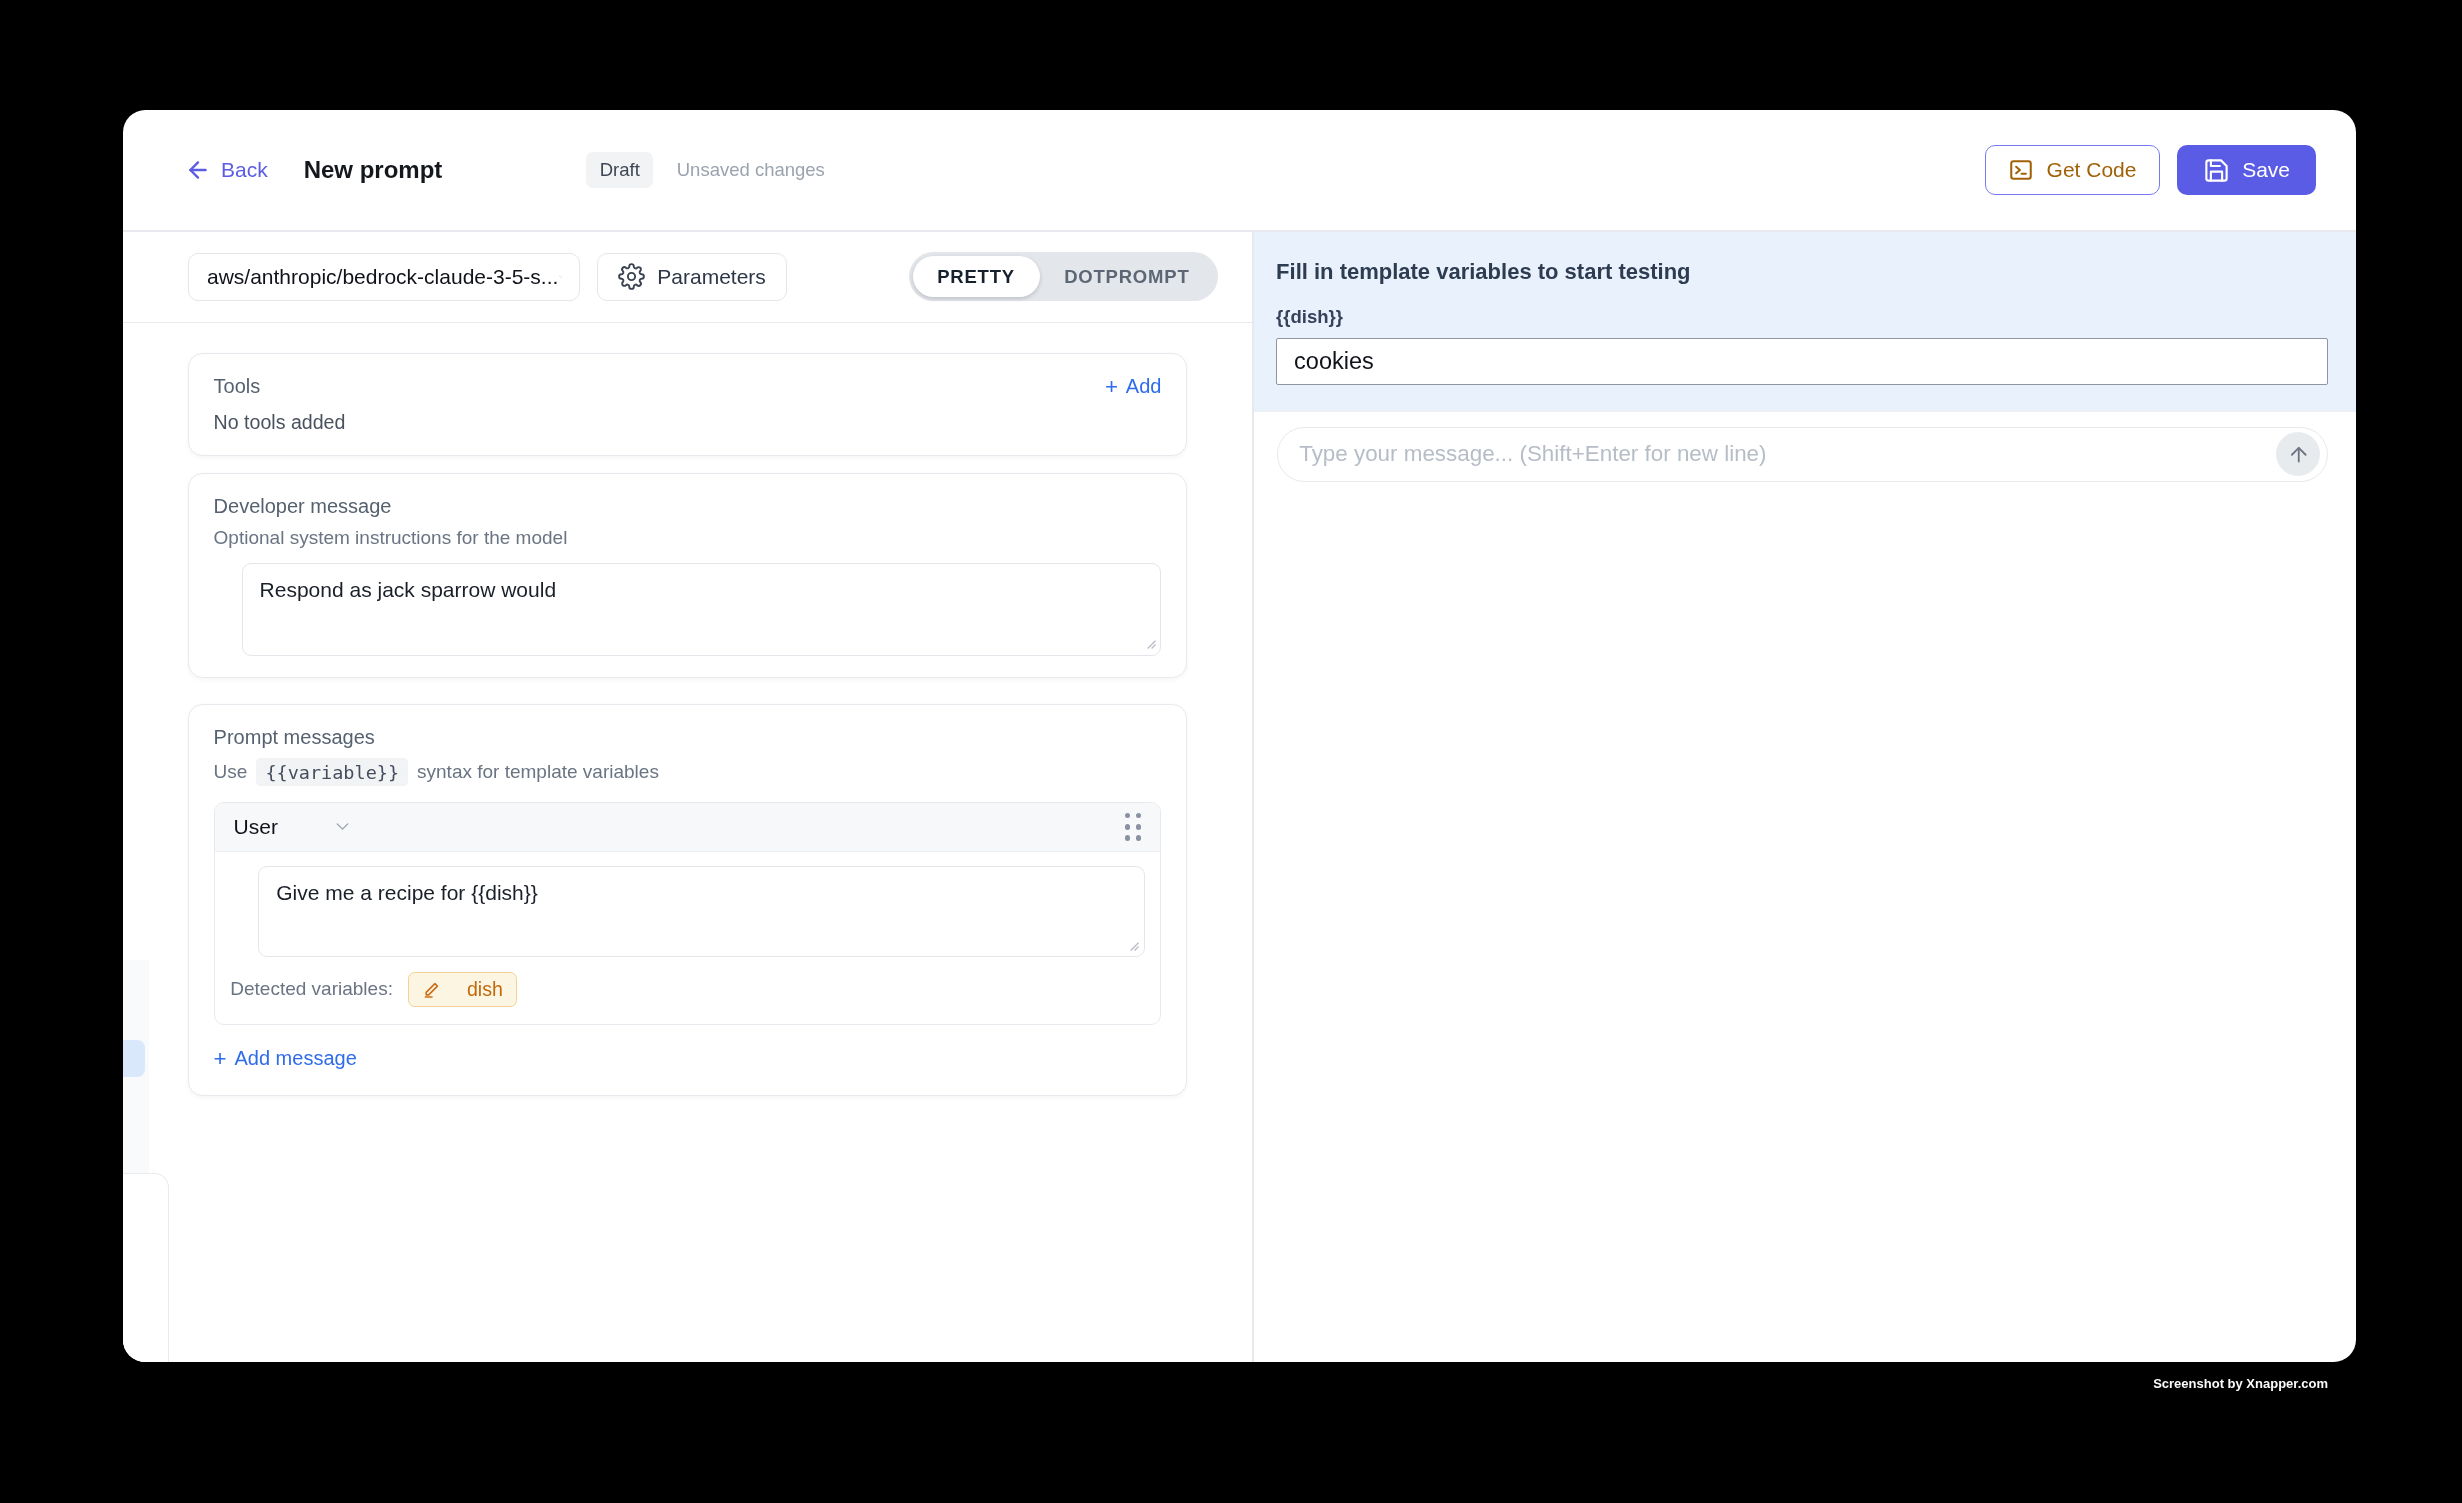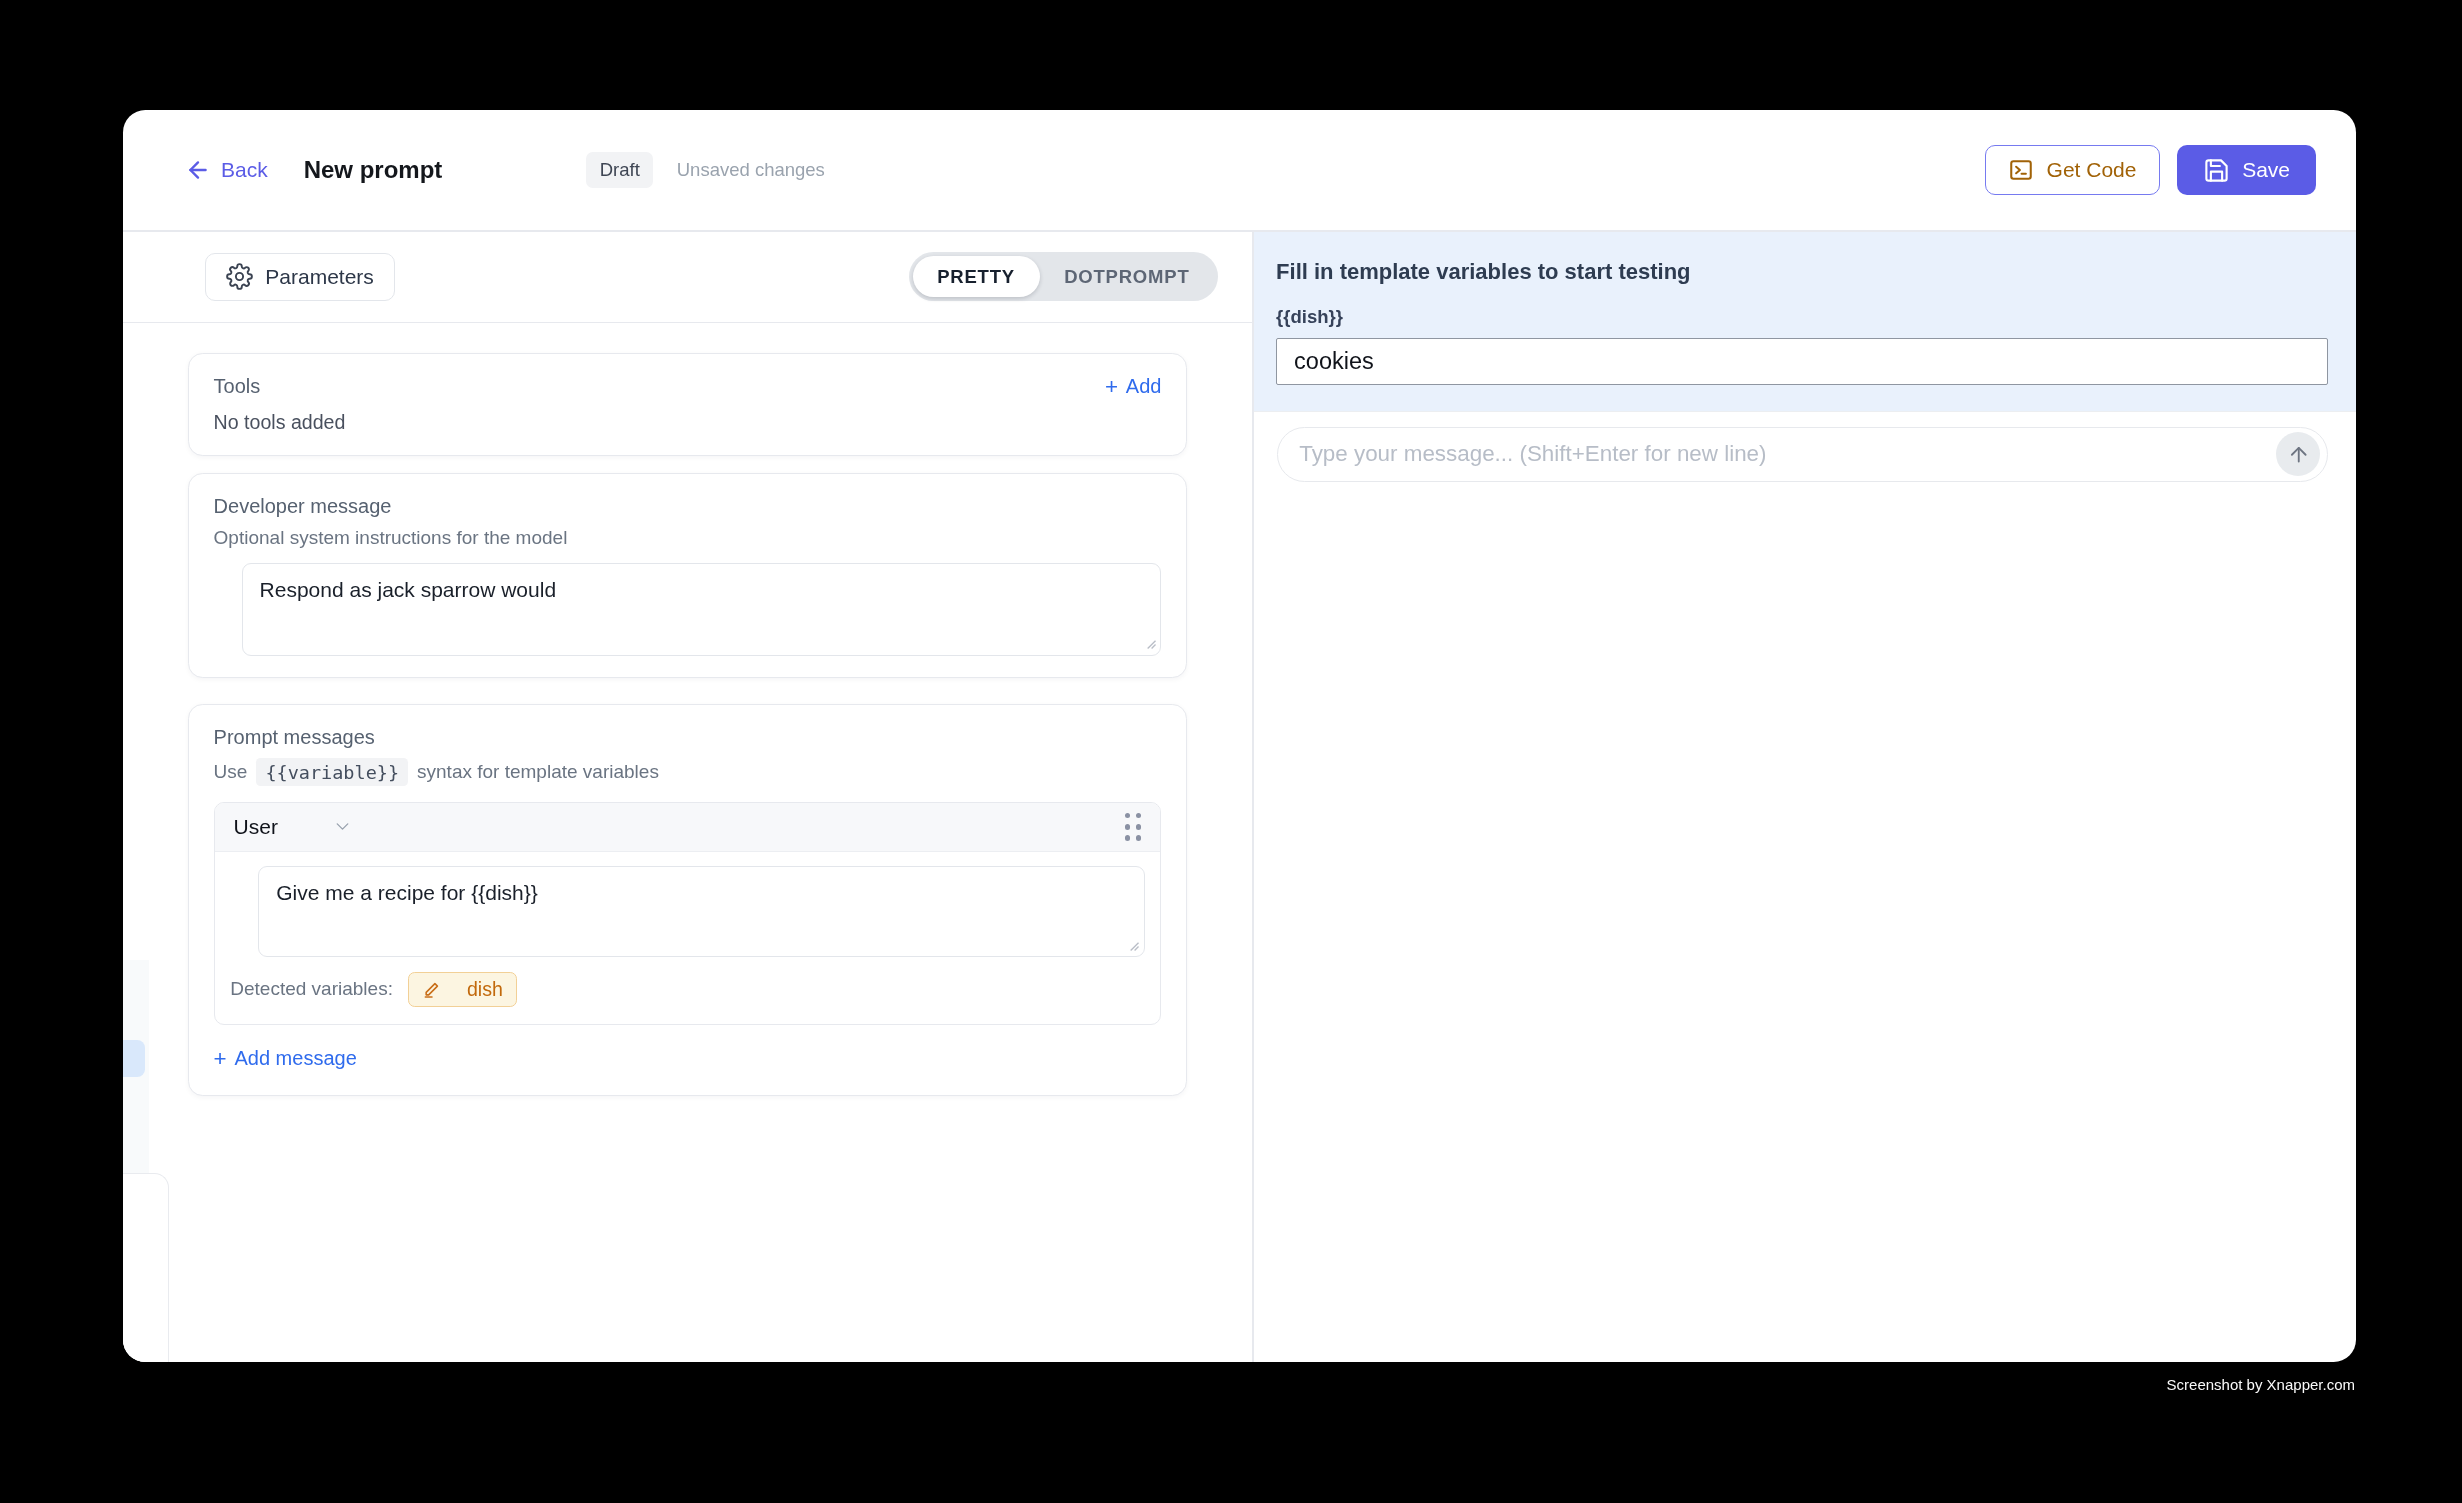--- a/index.html
+++ b/index.html
@@ -99,21 +99,21 @@
   .msg-inputbar input{flex:1;border:none;outline:none;font-family:"Liberation Sans",sans-serif;font-size:22.4px;color:#3b82f6;background:transparent;}
   .msg-inputbar input::placeholder{color:#b7bdc7;}
   .send-btn{width:44px;height:44px;border-radius:50%;background:#e8ebee;border:none;display:flex;align-items:center;justify-content:center;cursor:pointer;flex:0 0 44px;}
   .send-btn svg{width:23.5px;height:23.5px;color:#6e7582;}
 
   
   .edge-strip{position:absolute;left:0;top:850px;bottom:0;width:26px;background:#f8fafb;z-index:6;}
   .edge-active{position:absolute;left:0;top:80px;width:22.4px;height:37px;background:#d9e8fb;border-radius:0 7.8px 7.8px 0;}
   .edge-card{position:absolute;left:0;top:213px;width:46px;bottom:0;background:#fff;border:1.7px solid #e9ebef;border-left:none;border-bottom:none;border-radius:0 14.6px 0 0;}
 
-  .watermark{position:absolute;right:107px;top:1376px;color:#fafafa;font-size:15px;font-weight:400;}
+  .watermark{position:absolute;right:134px;top:1376px;color:#fafafa;font-size:13px;font-weight:700;}
 </style>
 </head>
 <body>
 
 <div id="canvas">
   <div id="window">
 
     <div class="header">
       <div class="back">
         <svg viewBox="0 0 24 24" fill="none" stroke="currentColor" stroke-width="2.2" stroke-linecap="round" stroke-linejoin="round">
@@ -142,20 +142,26 @@
           </svg>
         <span>Save</span>
       </button>
     </div>
     <div class="hdivider"></div>
 
     <div class="main">
 
       <div class="left-panel">
         <div class="toolbar">
+          <div class="model-select">
+            <span class="val">aws/anthropic/bedrock-claude-3-5-s...</span>
+            <svg class="chev" viewBox="0 0 24 24" fill="none" stroke="currentColor" stroke-width="1.6" stroke-linecap="round" stroke-linejoin="round">
+                <polyline points="6 9 12 15 18 9"></polyline>
+              </svg>
+          </div>
           <button class="param-btn">
             <svg viewBox="0 0 24 24" fill="none" stroke="currentColor" stroke-width="1.7" stroke-linecap="round" stroke-linejoin="round">
                 <circle cx="12" cy="12" r="3.2"></circle>
                 <path d="M19.4 15a1.7 1.7 0 0 0 .34 1.87l.06.06a2 2 0 1 1-2.83 2.83l-.06-.06a1.7 1.7 0 0 0-1.87-.34 1.7 1.7 0 0 0-1 1.56V21a2 2 0 1 1-4 0v-.09a1.7 1.7 0 0 0-1-1.56 1.7 1.7 0 0 0-1.87.34l-.06.06a2 2 0 1 1-2.83-2.83l.06-.06a1.7 1.7 0 0 0 .34-1.87 1.7 1.7 0 0 0-1.56-1H3a2 2 0 1 1 0-4h.09a1.7 1.7 0 0 0 1.56-1 1.7 1.7 0 0 0-.34-1.87l-.06-.06a2 2 0 1 1 2.83-2.83l.06.06a1.7 1.7 0 0 0 1.87.34h.01a1.7 1.7 0 0 0 1-1.56V3a2 2 0 1 1 4 0v.09a1.7 1.7 0 0 0 1 1.56h.01a1.7 1.7 0 0 0 1.87-.34l.06-.06a2 2 0 1 1 2.83 2.83l-.06.06a1.7 1.7 0 0 0-.34 1.87v.01a1.7 1.7 0 0 0 1.56 1H21a2 2 0 1 1 0 4h-.09a1.7 1.7 0 0 0-1.56 1z"></path>
               </svg>
             <span>Parameters</span>
           </button>
           <div class="hspacer"></div>
           <div class="toggle">
             <div class="opt active">PRETTY</div>

